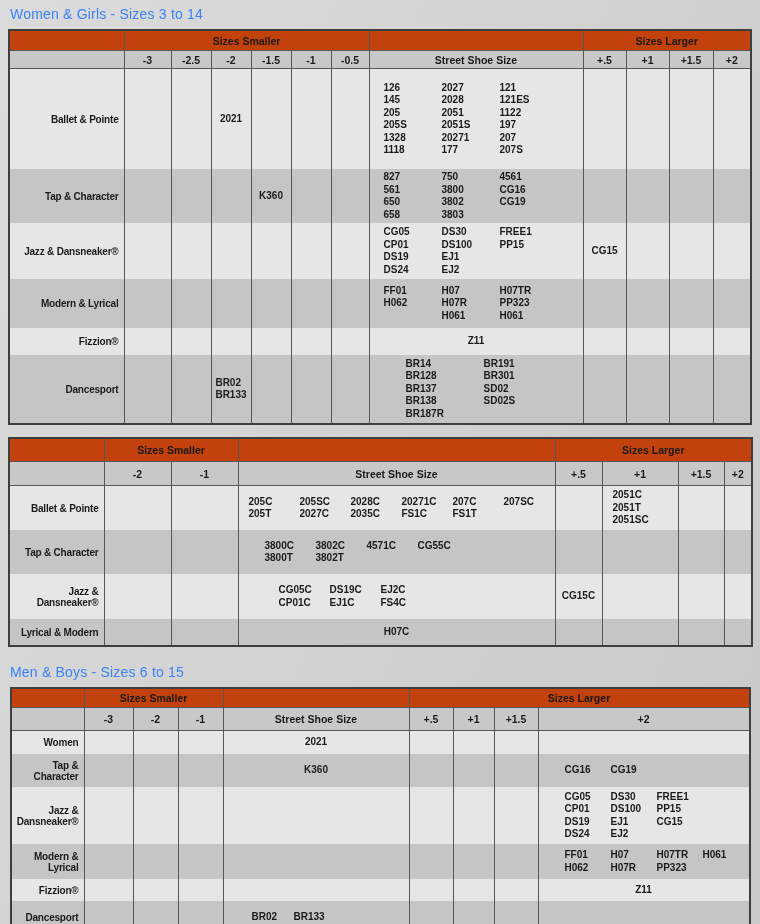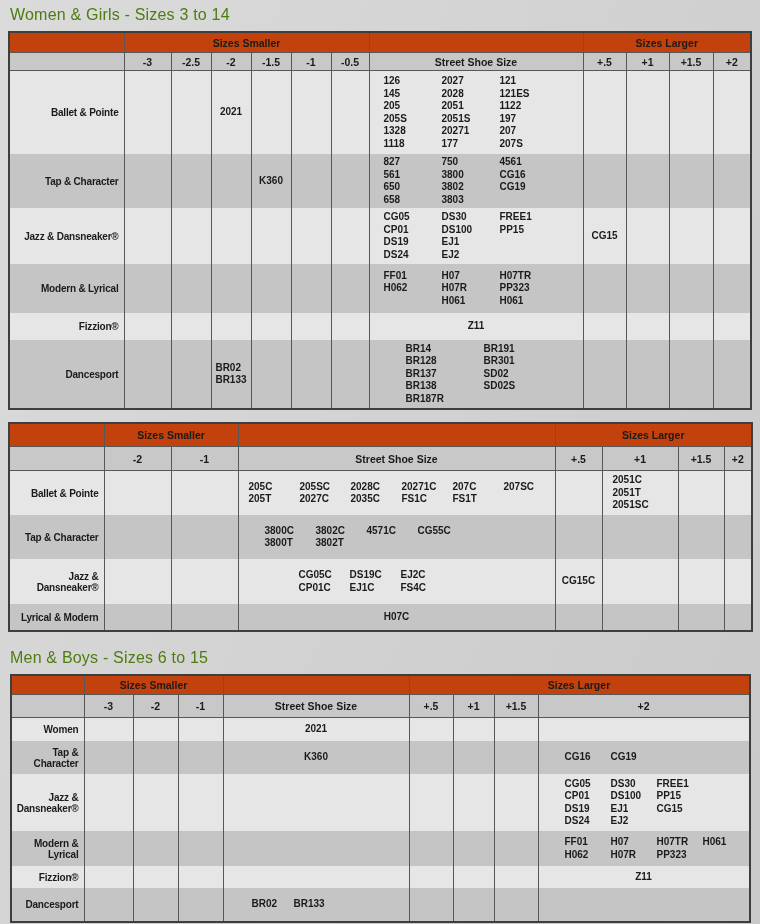--- a/index.html
+++ b/index.html
@@ -2,21 +2,21 @@
 <html><head>
 <meta charset="utf-8">
 <style>
   html,body{margin:0;padding:0}
   body{
     width:760px;height:924px;overflow:hidden;
     background:linear-gradient(115deg,#dbdbdb 0%,#d3d3d3 45%,#c9c9c9 100%);
     font-family:"Liberation Sans",sans-serif;color:#1b1b1b;
   }
   .tbl-title{
-    font-size:16px;font-weight:400;color:#4d7c0f;
+    font-size:14px;font-weight:400;color:#3b82f6;
     letter-spacing:.2px;margin:0 10px 7px 10px;
   }
   .sec-women{padding-top:6px}
   .sec-children{padding-top:12px}
   .sec-men{padding-top:17px}
   table{
     border-collapse:collapse;table-layout:fixed;
     margin-left:8px;border:2px solid #3e3e3e;
   }
   .t-men{margin-left:10px}
@@ -35,37 +35,37 @@
   .grp{line-height:12.5px}
   .grp div{white-space:nowrap}
   
   .t-women .gwrap{padding-left:14px}
   .t-women .grp{width:58px}
   .t-women td.ds-street .gwrap{padding-left:36px}
   .t-women td.ds-street .grp{width:78px}
   .t-children .gwrap{padding-left:10px}
   .t-children .grp{width:51px}
   .t-children td.ind-a .gwrap{padding-left:26px}
-  .t-children td.ind-b .gwrap{padding-left:60px}
+  .t-children td.ind-b .gwrap{padding-left:40px}
   .t-children td.p1 .grp{width:auto}
   .t-men .gwrap{padding-left:0}
   .t-men td.p2 .gwrap{padding-left:26px}
   .t-men td.p2 .grp{width:46px}
   .t-men td.sss-ds .gwrap{padding-left:28px}
   .t-men td.sss-ds .grp{width:42px}
   
   td.c .gwrap{justify-content:center;padding-left:0}
   td.c .grp{width:auto}
   
   .h17 td{height:17px}.h18 td{height:18px}.h19 td{height:19px}
   .h22 td{height:22px}.h23 td{height:23px}.h26 td{height:26px}
   .h27 td{height:27px}.h33 td{height:33px}.h35 td{height:35px}
   .h44 td{height:44px}.h45 td{height:45px}.h49 td{height:49px}
   .h54 td{height:54px}.h56 td{height:56px}.h57 td{height:57px}
-  .h68 td{height:68px}.h83 td{height:83px}
+  .h68 td{height:68px}.h83 td{height:100px}
 </style>
 </head>
 <body>
 
 <section class="sec-women">
   <div class="tbl-title">Women &amp; Girls - Sizes 3 to 14</div>
   <table class="t-women">
     <colgroup>
       <col style="width:115px">
         <col style="width:47px">

